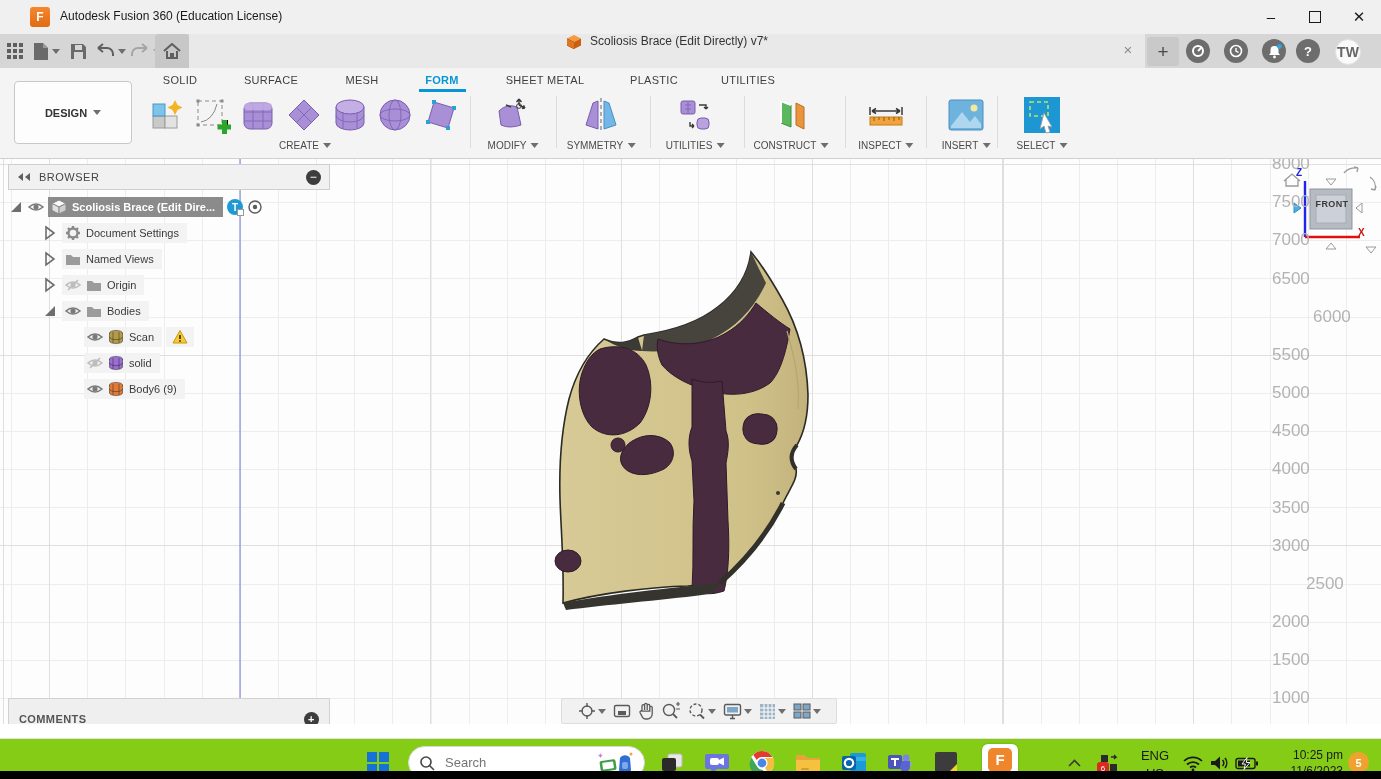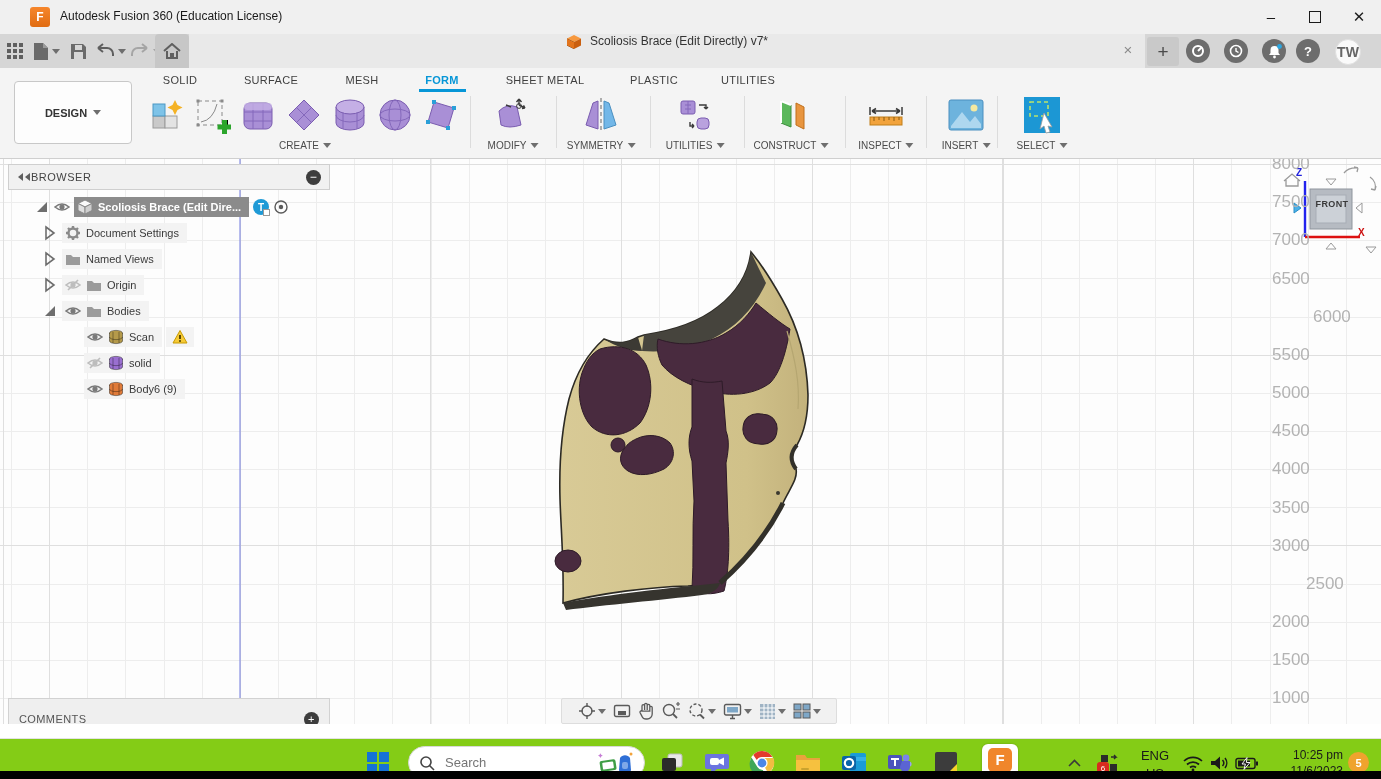--- a/index.html
+++ b/index.html
@@ -45,31 +45,31 @@
      background-image:
        repeating-linear-gradient(to right,#dfdfdf 0 1px,transparent 1px 190.7px),
        repeating-linear-gradient(to bottom,#dfdfdf 0 1px,transparent 1px 190.7px),
        repeating-linear-gradient(to right,#ededed 0 1px,transparent 1px 38.14px),
        repeating-linear-gradient(to bottom,#ededed 0 1px,transparent 1px 38.14px);
      background-position:49px 5px,49px 5px,11px 5px,11px 5px;}
   .axis{position:absolute;left:239px;top:0;width:2px;height:565px;background:rgba(125,135,225,.55);}
   .rlabel{position:absolute;left:1272px;width:70px;font-size:17px;color:#b3b3b3;line-height:20px;}
   
   .bheader{position:absolute;left:8px;top:5px;width:322px;height:26px;background:#f1f1f1;border:1px solid #cfcfcf;box-sizing:border-box;
-     display:flex;align-items:center;padding:0 8px;gap:0;font-size:11px;color:#444;letter-spacing:.5px;}
+     display:flex;align-items:center;padding:0 8px;gap:8px;font-size:11px;color:#444;letter-spacing:.5px;}
   .mincirc{width:15px;height:15px;border-radius:50%;background:#3d3d3d;color:#fff;display:flex;align-items:center;justify-content:center;font-size:12px;line-height:1;margin-left:auto;}
   .brow{position:absolute;height:24px;display:flex;align-items:center;gap:4px;font-size:11px;color:#3a3a3a;}
   .chip{display:inline-flex;align-items:center;gap:5px;padding:2px 8px 2px 3px;background:rgba(242,242,242,.95);}
   .chip.sel{background:#8b8b8b;color:#fff;font-weight:bold;}
   .tbadge{width:16px;height:16px;border-radius:50%;background:#1f9ad6;color:#fff;font-size:10px;font-weight:bold;display:flex;align-items:center;justify-content:center;position:relative;}
   .tbadge::after{content:"";position:absolute;right:-1px;bottom:-1px;width:5px;height:5px;background:#fff;border:1px solid #999;}
   .warnchip{display:inline-flex;align-items:center;padding:2px 6px;background:rgba(242,242,242,.95);}
   
   .comments{position:absolute;left:8px;top:539px;width:322px;height:42px;background:#efefef;border:1px solid #d2d2d2;box-sizing:border-box;
-     display:flex;align-items:center;padding:0 10px;font-size:11px;color:#555;letter-spacing:.4px;}
+     display:flex;align-items:center;padding:0 10px;font-size:11px;color:#555;letter-spacing:.4px;font-weight:bold;}
   .pluscirc{width:15px;height:15px;border-radius:50%;background:#3d3d3d;color:#fff;display:flex;align-items:center;justify-content:center;font-size:11px;margin-left:auto;}
   
   .navbar{position:absolute;left:561px;top:539px;width:276px;height:26px;background:#f1f1f1;border:1px solid #ddd;border-radius:2px;box-sizing:border-box;
      display:flex;align-items:center;justify-content:center;gap:7px;}
   .nico{display:flex;align-items:center;gap:2px;}
   
   .vc-front{position:absolute;left:1311px;top:40px;width:42px;text-align:center;font-size:9px;font-weight:bold;color:#3a3a3a;letter-spacing:.4px;}
   .vc-z{position:absolute;left:1296px;top:8px;font-size:10px;font-weight:bold;color:#2222dd;}
   .vc-x{position:absolute;left:1358px;top:68px;font-size:10px;font-weight:bold;color:#cc1111;}
   
@@ -489,21 +489,21 @@
     </svg>
 
     <div class="bheader">
       <svg width="14" height="10" viewBox="0 0 14 10">
           <path d="M6,1 L1,5 L6,9 Z M13,1 L8,5 L13,9 Z" fill="#5f5f5f"></path>
         </svg>
       <span>BROWSER</span>
       <span class="mincirc">−</span>
     </div>
 
-    <div class="brow" style="left:34px;top:36px;">
+    <div class="brow" style="left:8px;top:36px;">
       <svg width="16" height="16" viewBox="0 0 16 16">
           <use href="#triExp"></use>
         </svg>
       <svg width="16" height="16" viewBox="0 0 16 16">
           <use href="#eyeOn"></use>
         </svg>
       <span class="chip sel">
         <svg width="16" height="16" viewBox="0 0 16 16">
             <use href="#cube3d"></use>
           </svg>

